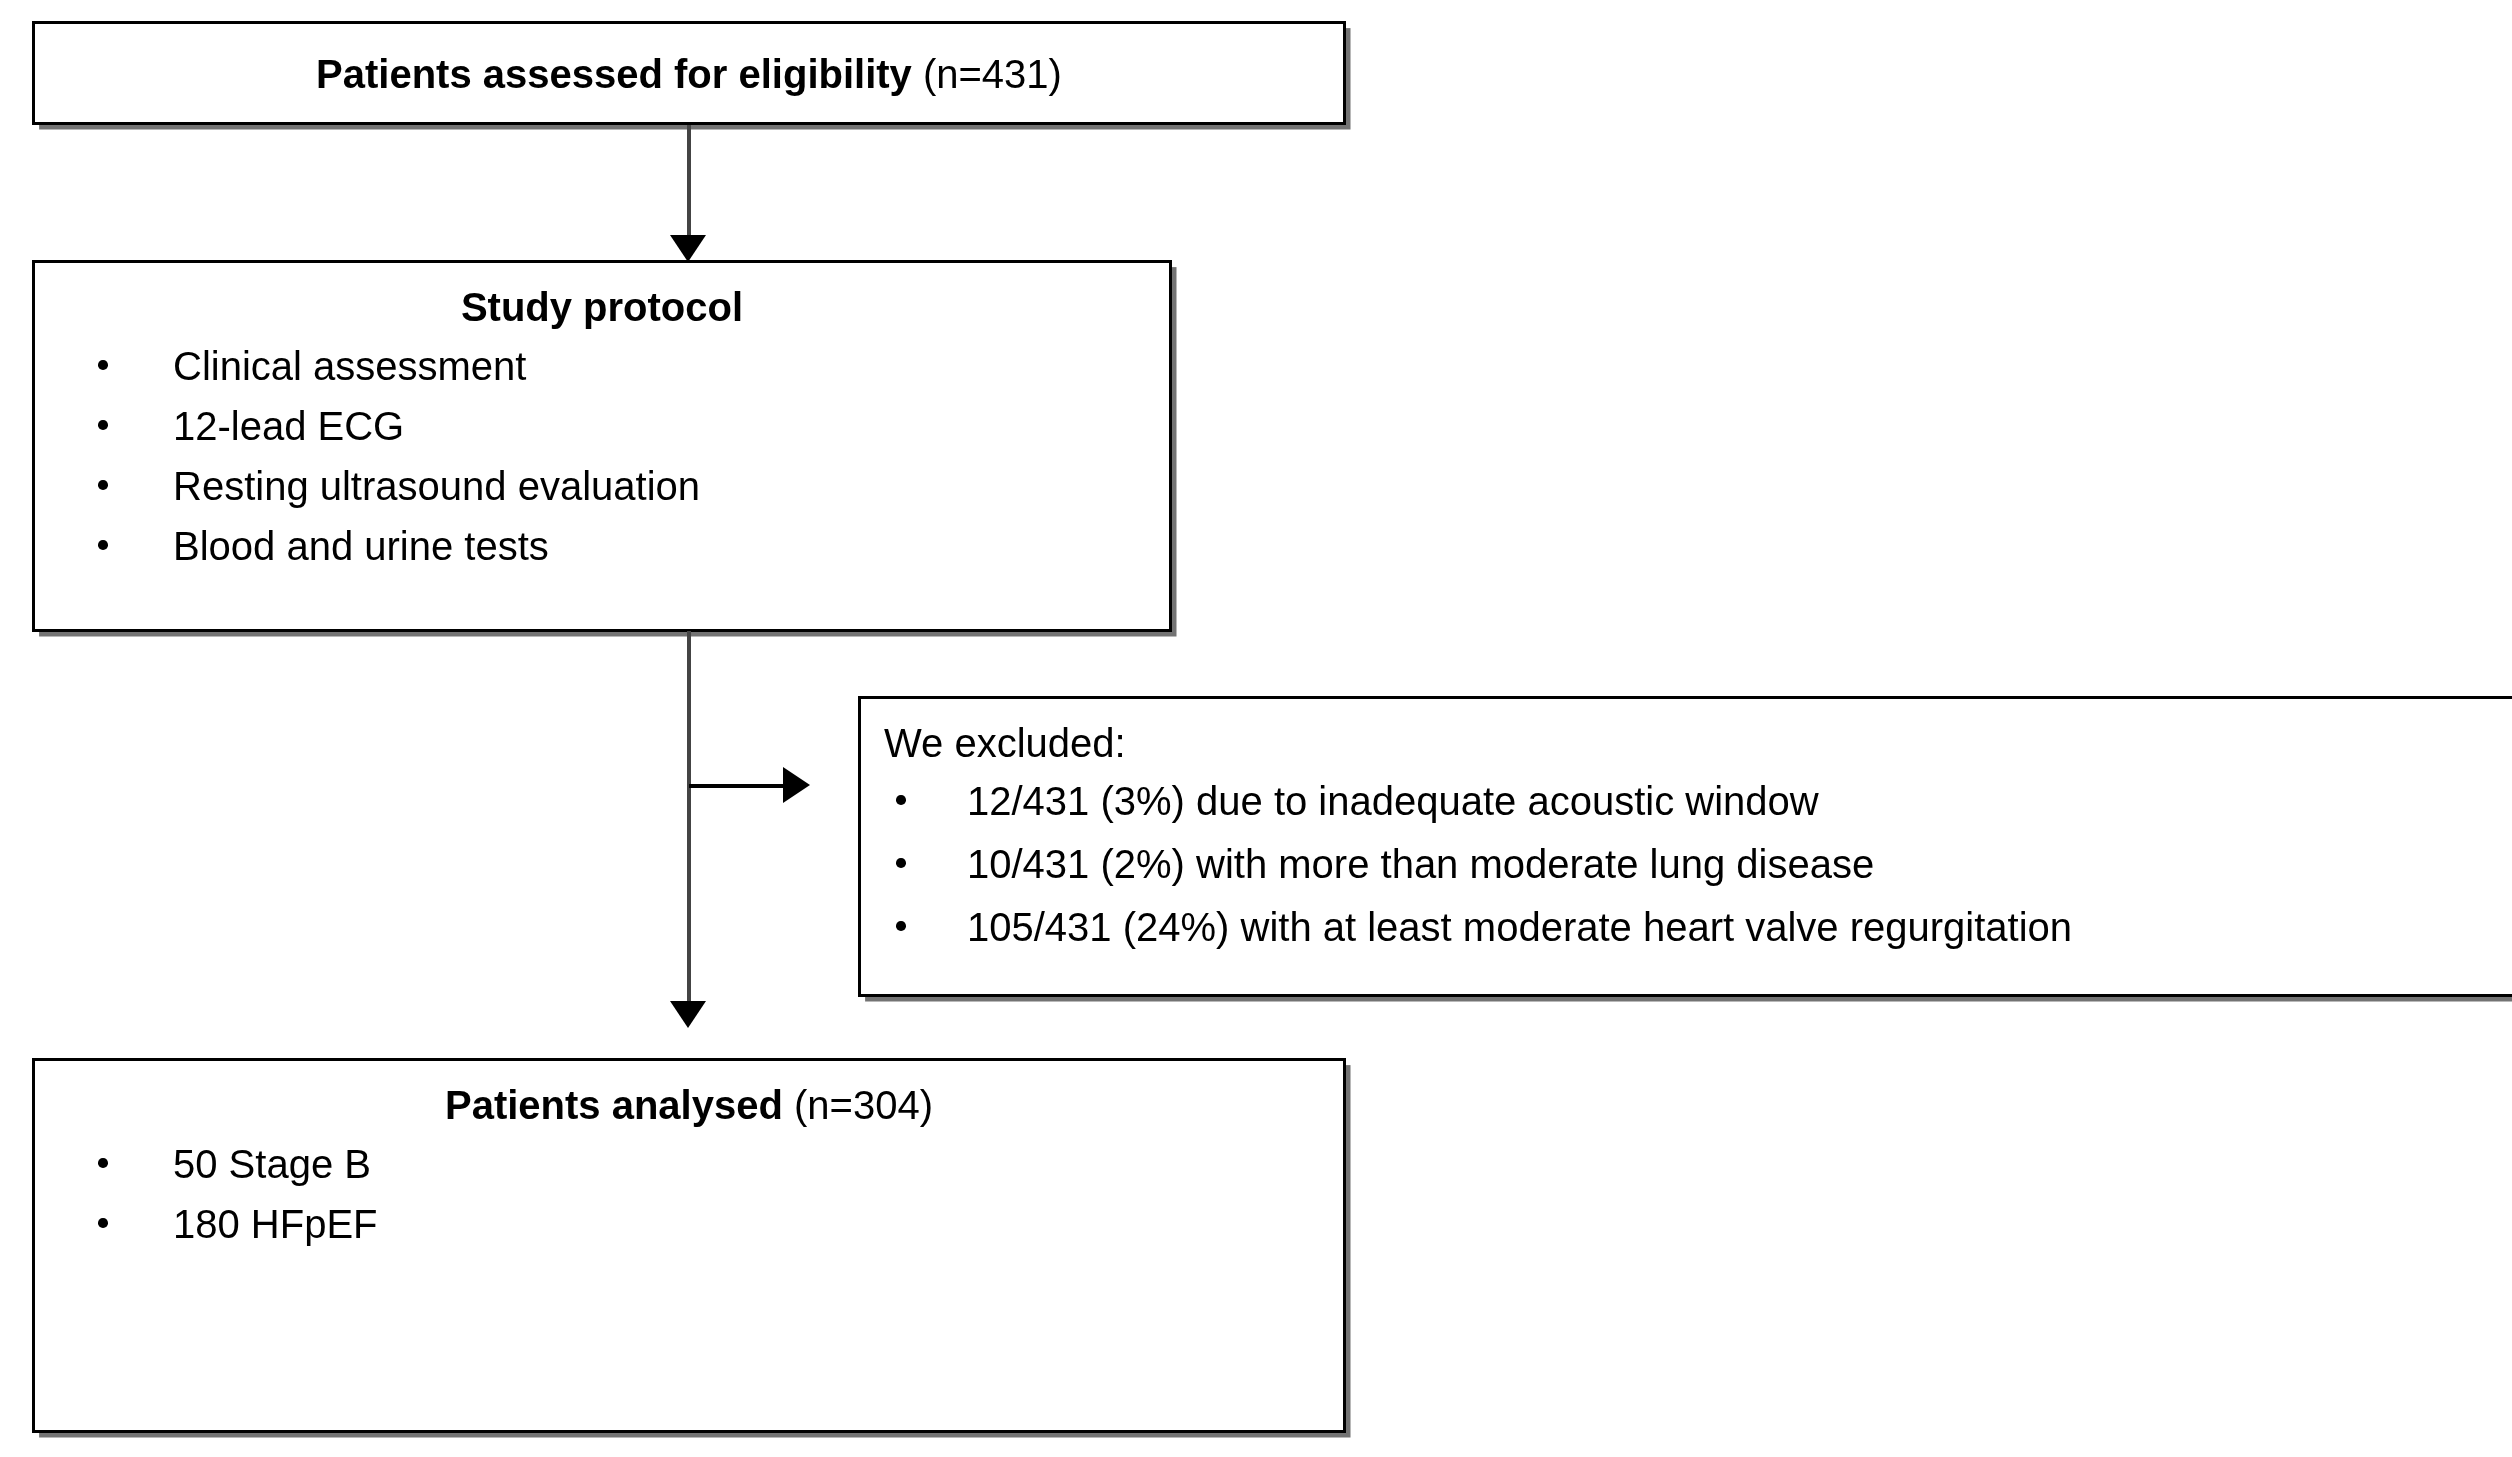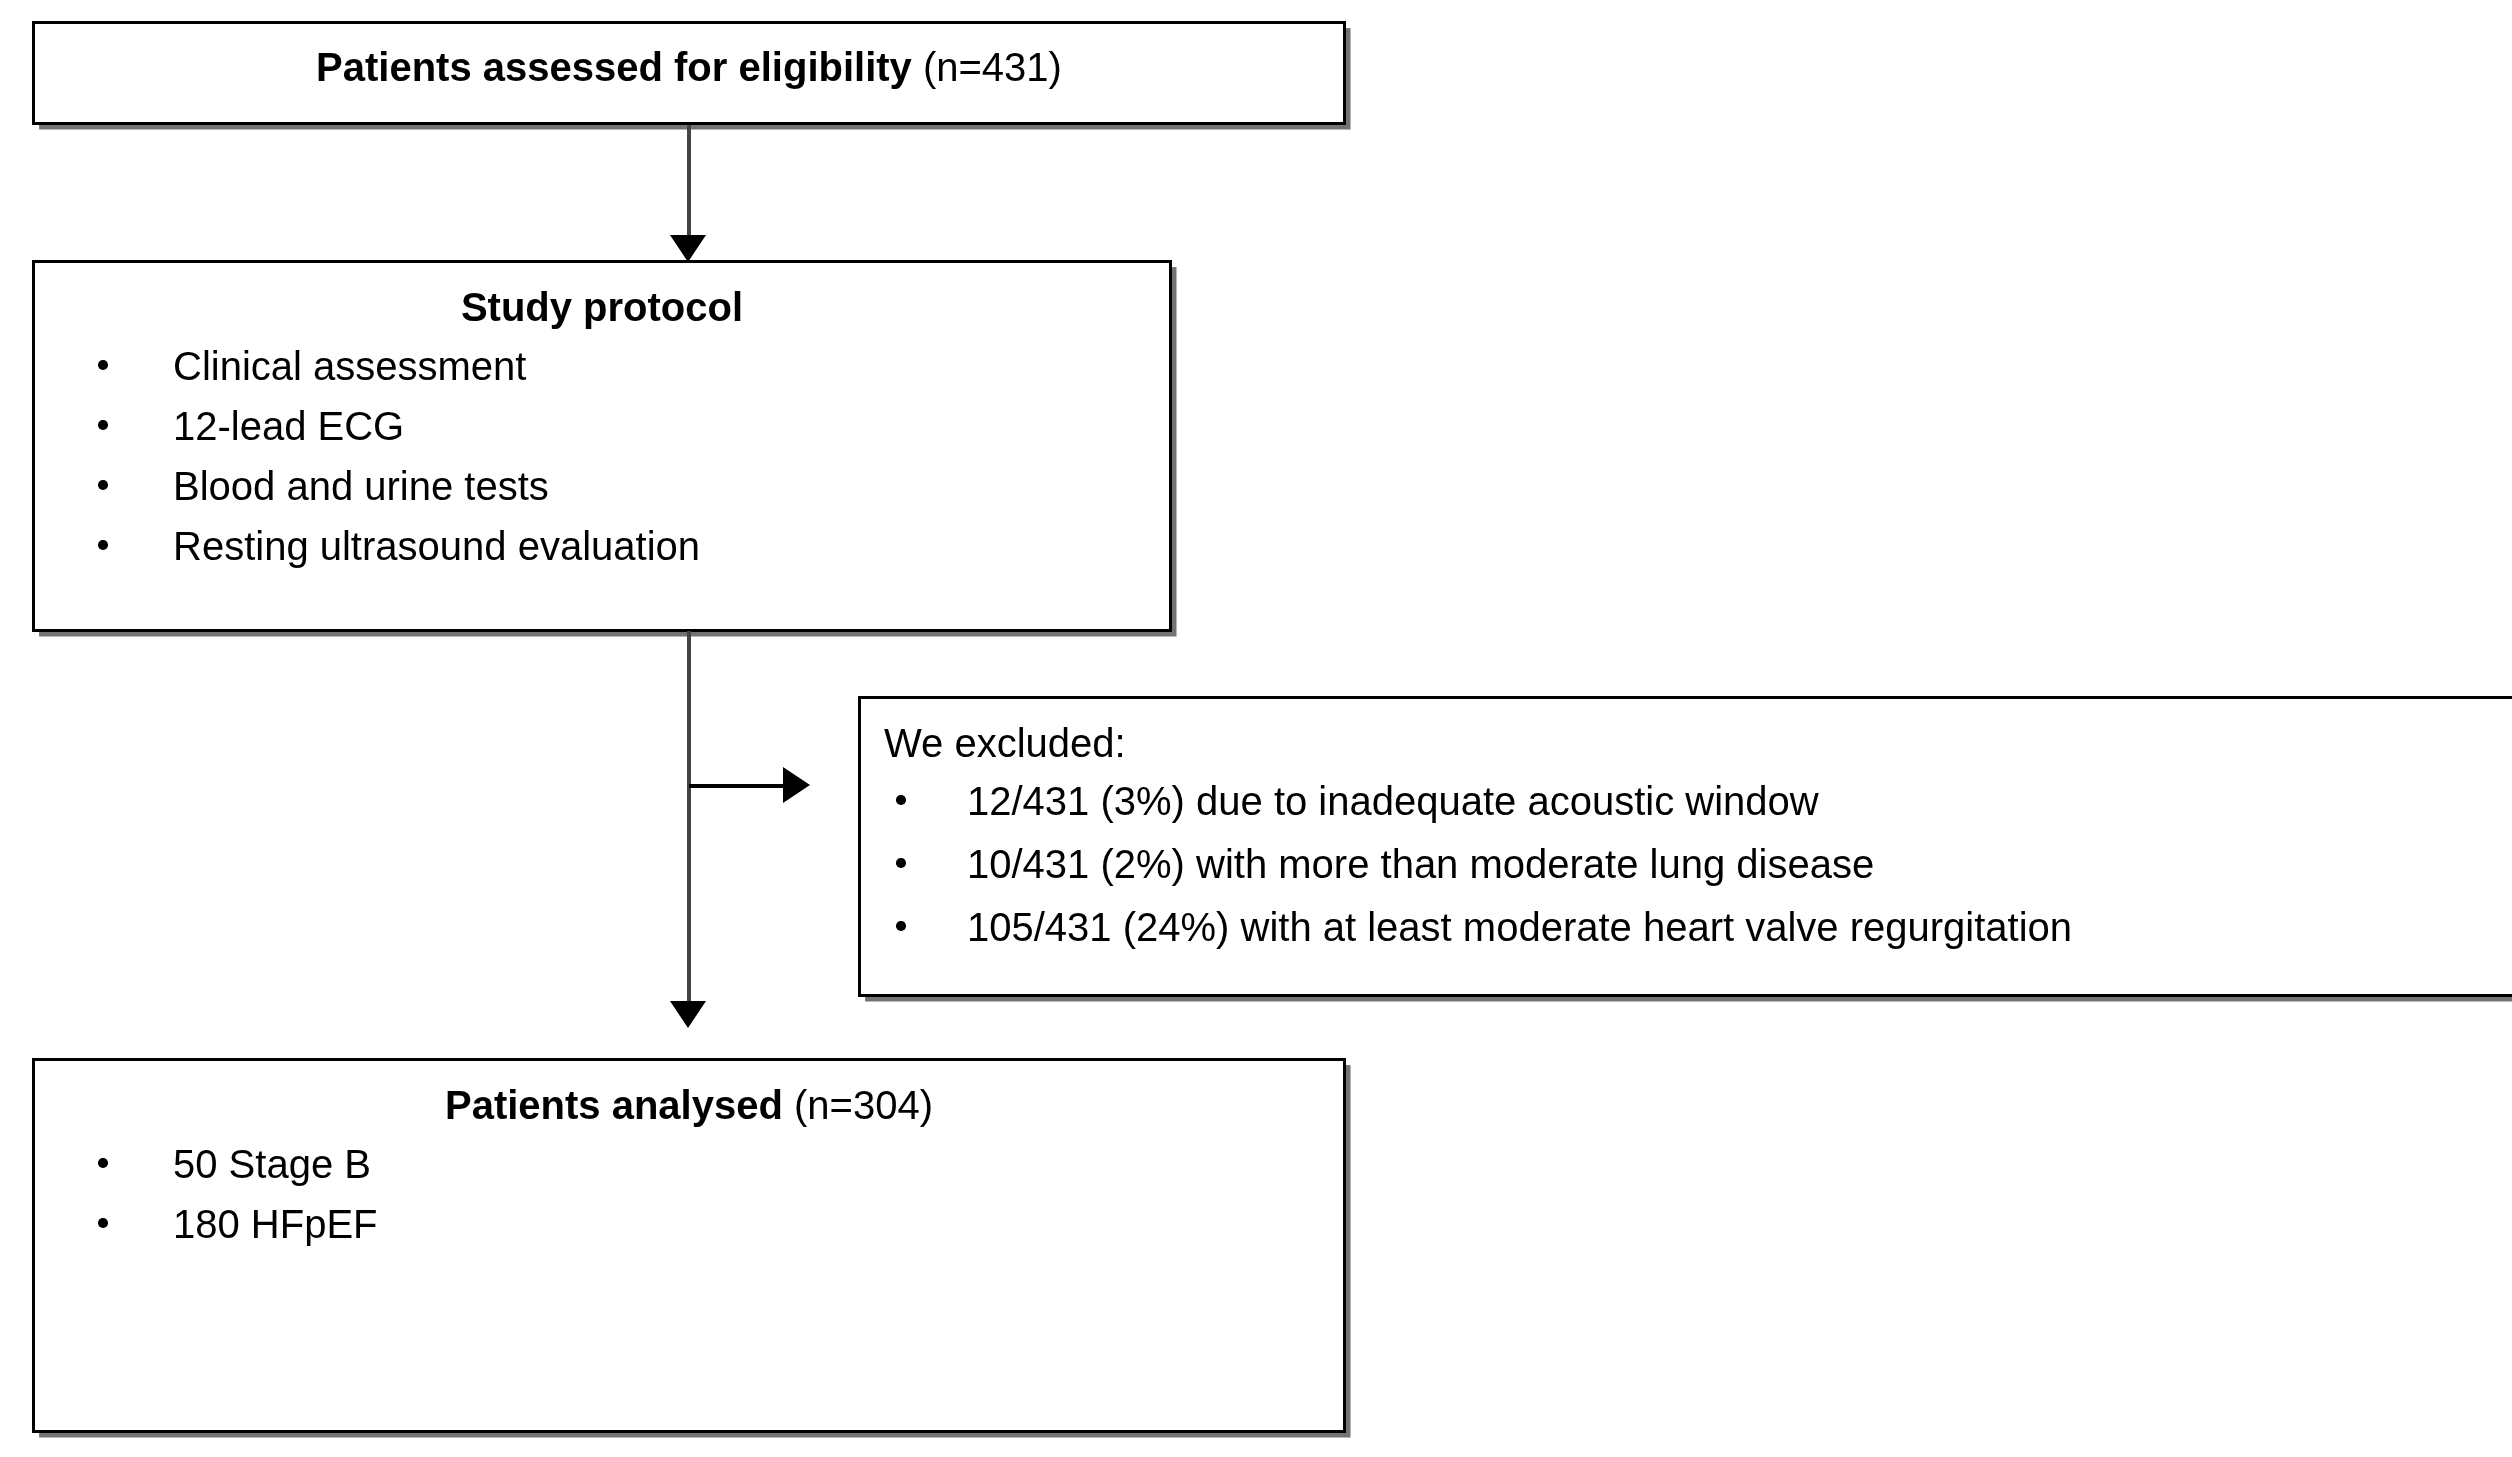--- a/index.html
+++ b/index.html
@@ -37,21 +37,21 @@
   .box-title {
     text-align: center;
     font-size: 40px;
     line-height: 1.0;
     white-space: nowrap;
     font-weight: normal;
   }
   .box-title .t-bold { font-weight: bold; }
   .box-title .t-reg  { font-weight: normal; }
 
-  #box-eligibility .box-title { margin-top: 23px; }
+  #box-eligibility .box-title { margin-top: 30px; }
   #box-protocol    .box-title { margin-top: 24px; }
   #box-analysed    .box-title { margin-top: 24px; }
 
   .plain-line {
     font-size: 40px;
     line-height: 1.0;
     font-weight: normal;
     white-space: nowrap;
   }
   #box-excluded .plain-line { margin: 24px 0 0 23px; }
@@ -164,25 +164,25 @@
       <li>
         <span class="bullet-dot"></span>
         <span class="bullet-text">Clinical assessment</span>
       </li>
       <li>
         <span class="bullet-dot"></span>
         <span class="bullet-text">12-lead ECG</span>
       </li>
       <li>
         <span class="bullet-dot"></span>
+        <span class="bullet-text">Resting ultrasound evaluation</span>
+      </li>
+      <li>
+        <span class="bullet-dot"></span>
         <span class="bullet-text">Blood and urine tests</span>
-      </li>
-      <li>
-        <span class="bullet-dot"></span>
-        <span class="bullet-text">Resting ultrasound evaluation</span>
       </li>
     </ul>
   </div>
 
   <div class="conn-v" id="conn2-line"></div>
   <div class="arrow-down" id="conn2-arrow"></div>
 
   <div class="conn-h" id="conn3-line"></div>
   <div class="arrow-right" id="conn3-arrow"></div>
 

